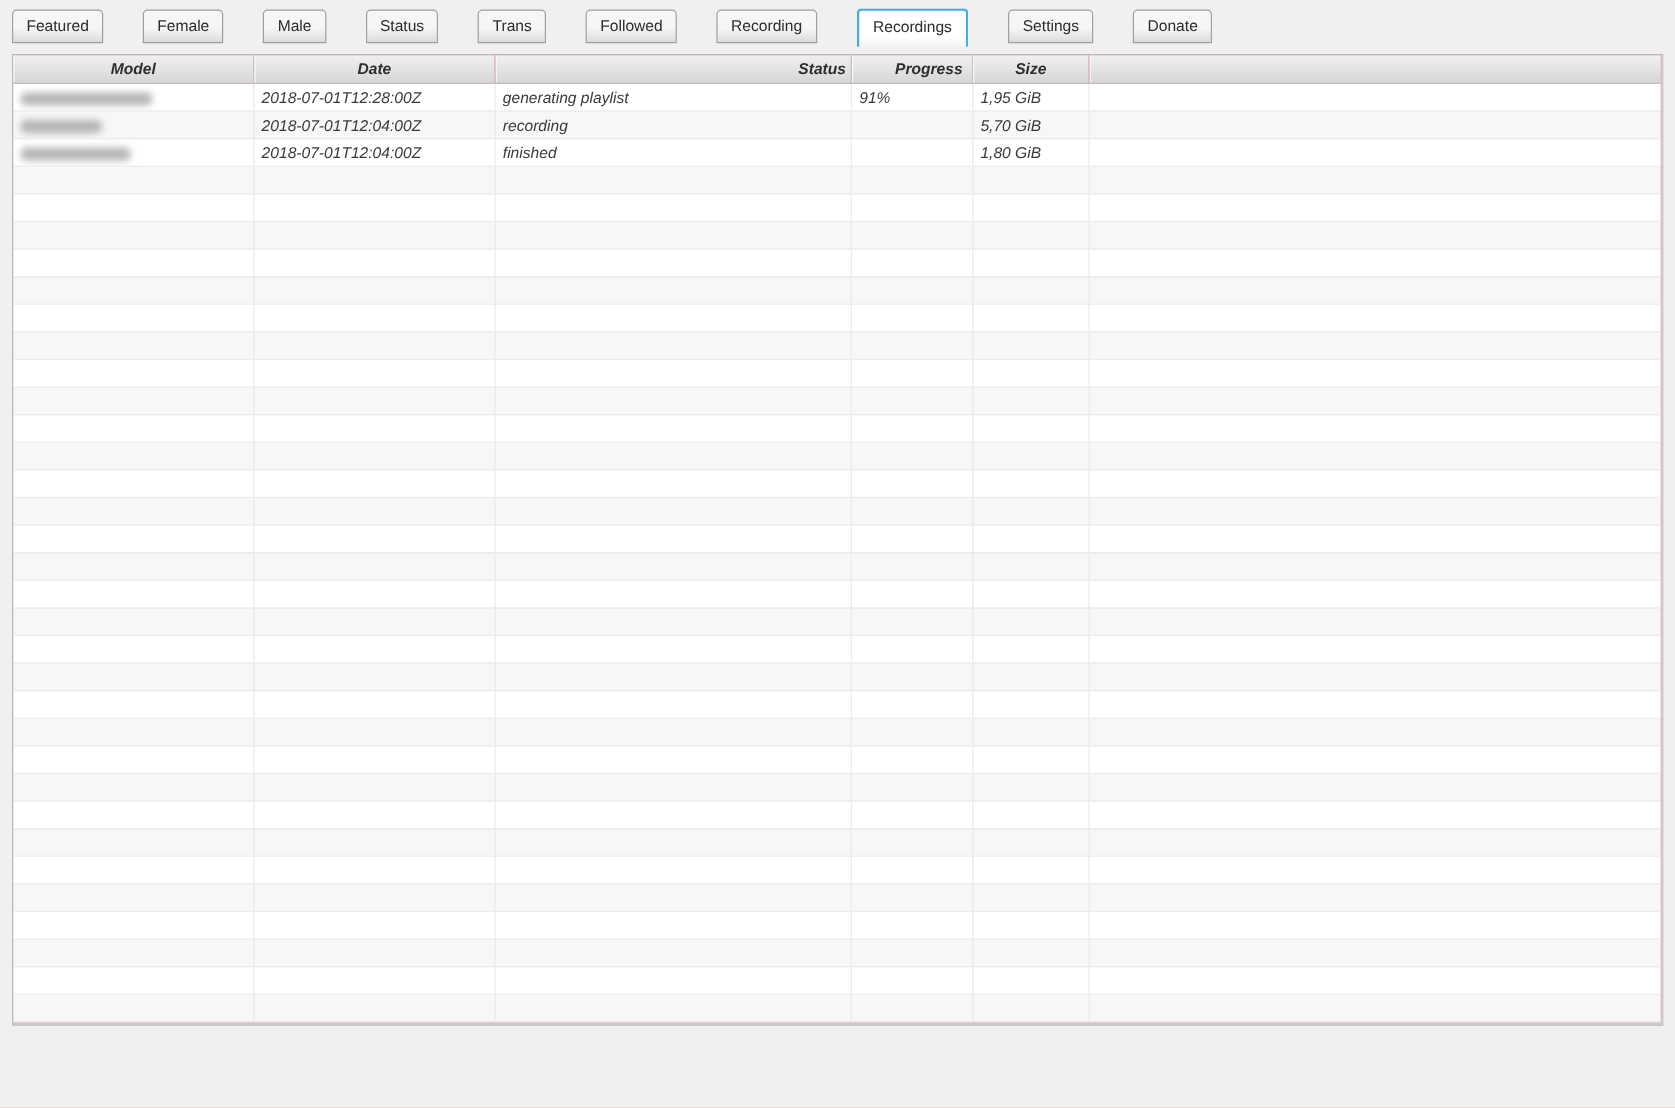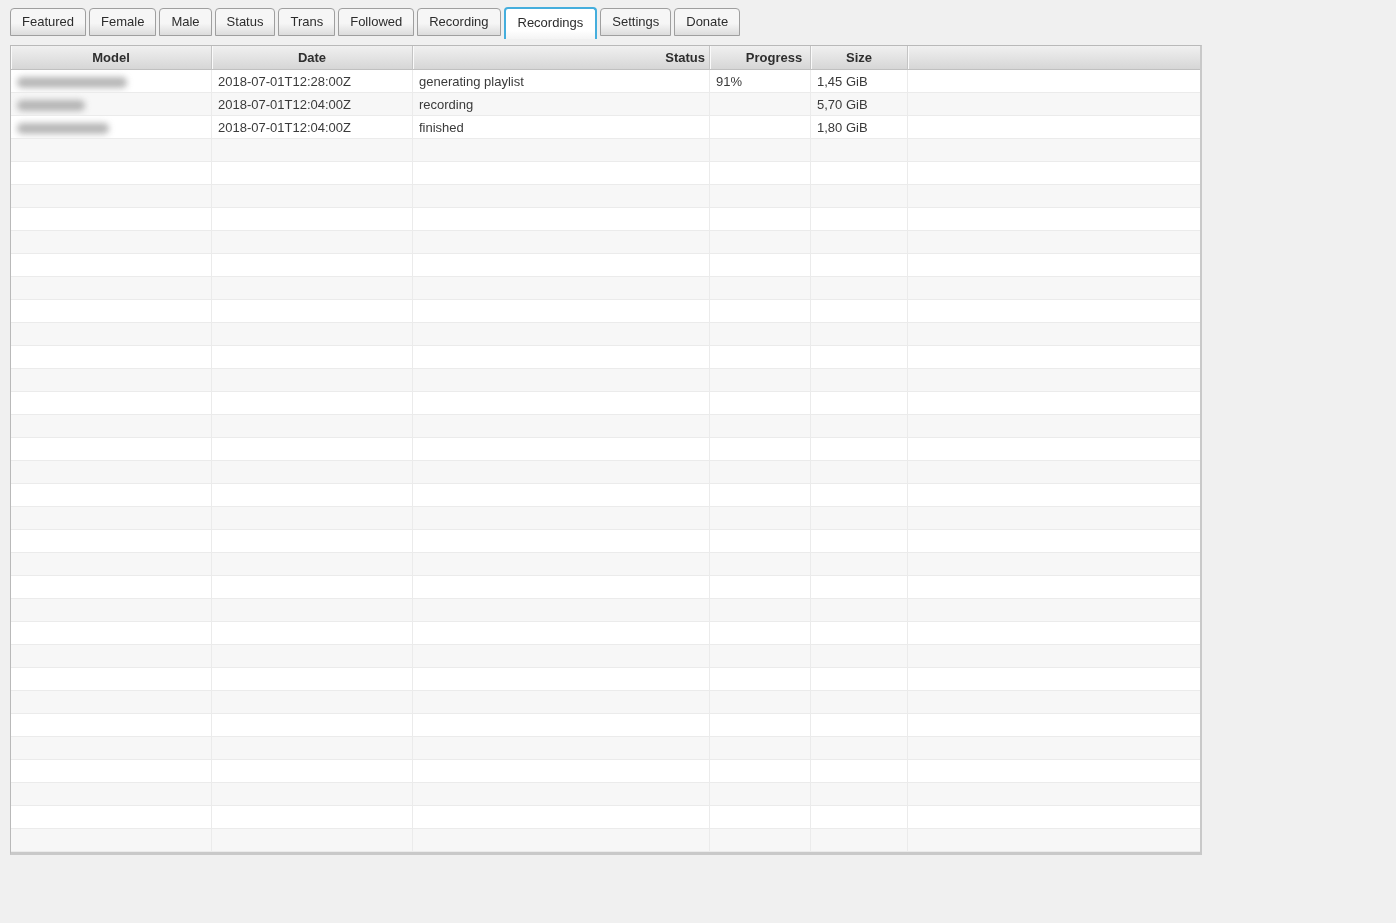--- a/index.html
+++ b/index.html
@@ -17,21 +17,21 @@
   html,body{margin:0;padding:0;}
   body{
     width:1396px;height:923px;overflow:hidden;
     background:var(--page-bg);
     font-family:"Liberation Sans","DejaVu Sans",sans-serif;
     font-size:13px;color:var(--body-text);
   }
   
   .tabbar{
     display:flex;align-items:flex-end;
-    height:36px;padding-left:10px;position:relative;z-index:1;
+    height:36px;padding-left:10px;position:relative;z-index:1;gap:30px;
   }
   .tab{
     appearance:none;outline:none;cursor:default;
     font-family:inherit;font-size:13px;color:#2c2c2c;
     background:linear-gradient(to bottom,#f6f6f6 55%,#dcdcdc 100%);
     border:1px solid var(--tab-border);
     border-radius:4px 4px 0 0;
     padding:5px 11px 6px;
     margin-right:3px;
     white-space:nowrap;
@@ -40,26 +40,27 @@
     background:linear-gradient(to bottom,#ffffff 70%,#f4f4f4 100%);
     border:2px solid var(--accent);
     border-bottom:none;
     padding:6px 12px 9px;
     margin-bottom:-3px;
     position:relative;z-index:2;
   }
   
   .table-frame{
     margin:9px 10px 0 10px;
-    width:1192px;
+    width:1376px;
     border:1px solid var(--frame-border);
     border-right:2px solid var(--frame-shadow);
     border-bottom:3px solid var(--frame-shadow);
     background:#fca5a5;
     overflow:hidden;
+    font-style:italic;
   }
   table{
     border-collapse:separate;border-spacing:0;
     table-layout:fixed;width:100%;
   }
   thead th{
     height:24px;
     background:linear-gradient(to bottom,#f0f0f0 0%,#e2e2e2 55%,#d6d6d6 100%);
     border-bottom:1px solid #c0c0c0;
     border-right:1px solid #c4c4c4;
@@ -117,21 +118,21 @@
             <th style="width: 97px; margin-top: 20px;">Size</th>
             <th></th>
           </tr>
       </thead>
       <tbody>
           <tr>
             <td><span class="redacted" style="width: 110px;"></span></td>
             <td>2018-07-01T12:28:00Z</td>
             <td>generating playlist</td>
             <td>91%</td>
-            <td>1,45 GiB</td>
+            <td>1,95 GiB</td>
             <td></td>
           </tr>
           <tr>
             <td><span class="redacted" style="width: 68px;"></span></td>
             <td>2018-07-01T12:04:00Z</td>
             <td>recording</td>
             <td></td>
             <td>5,70 GiB</td>
             <td></td>
           </tr>

